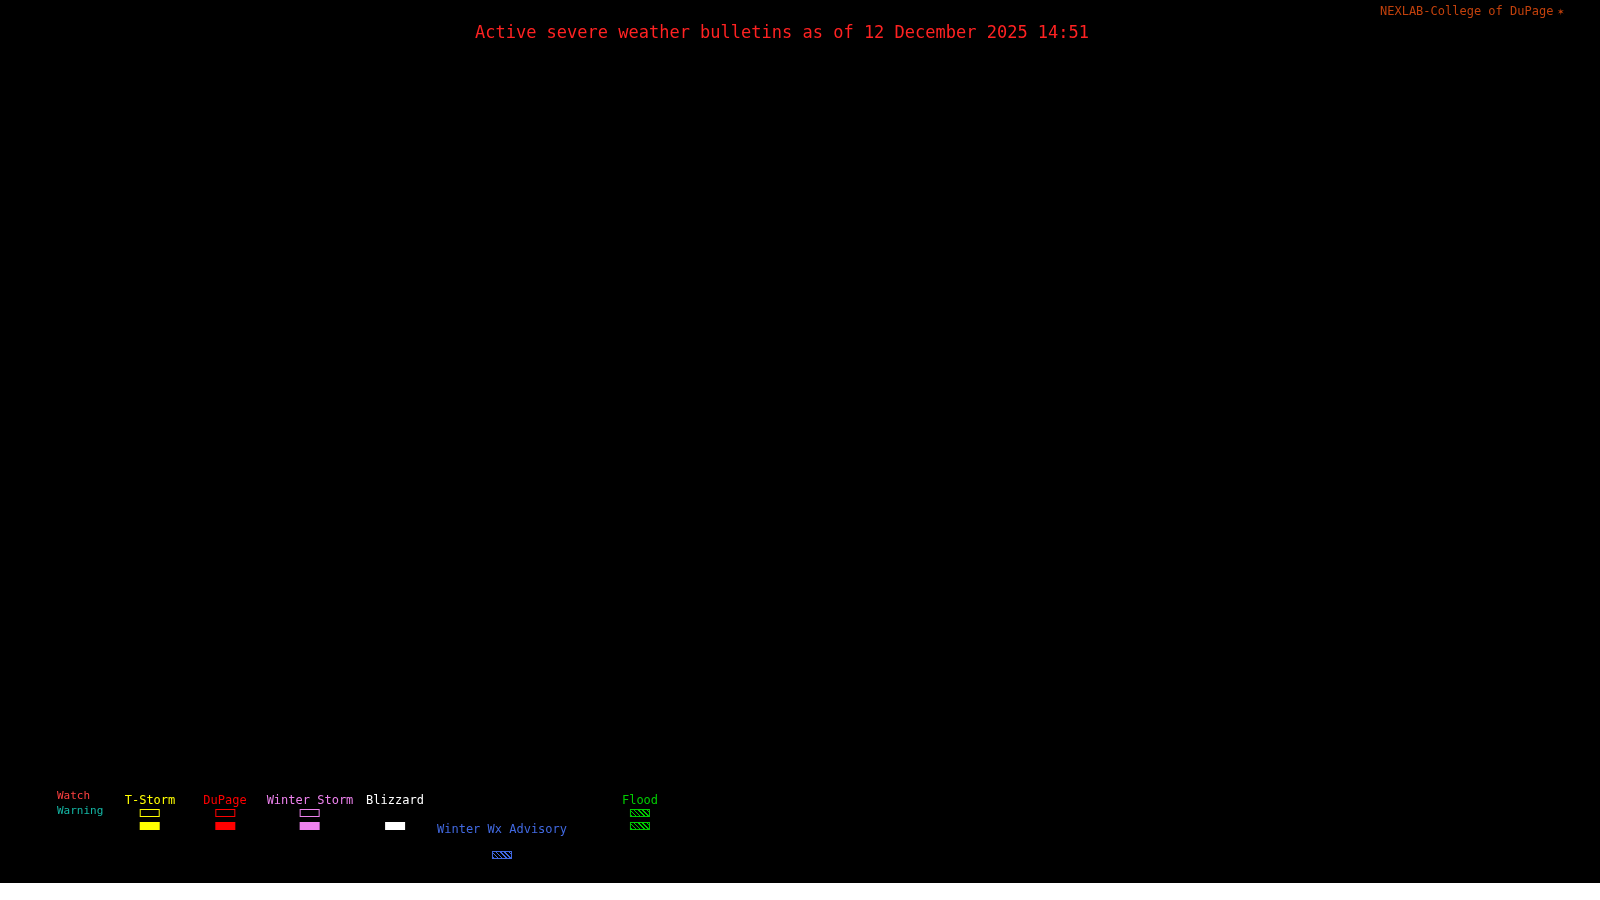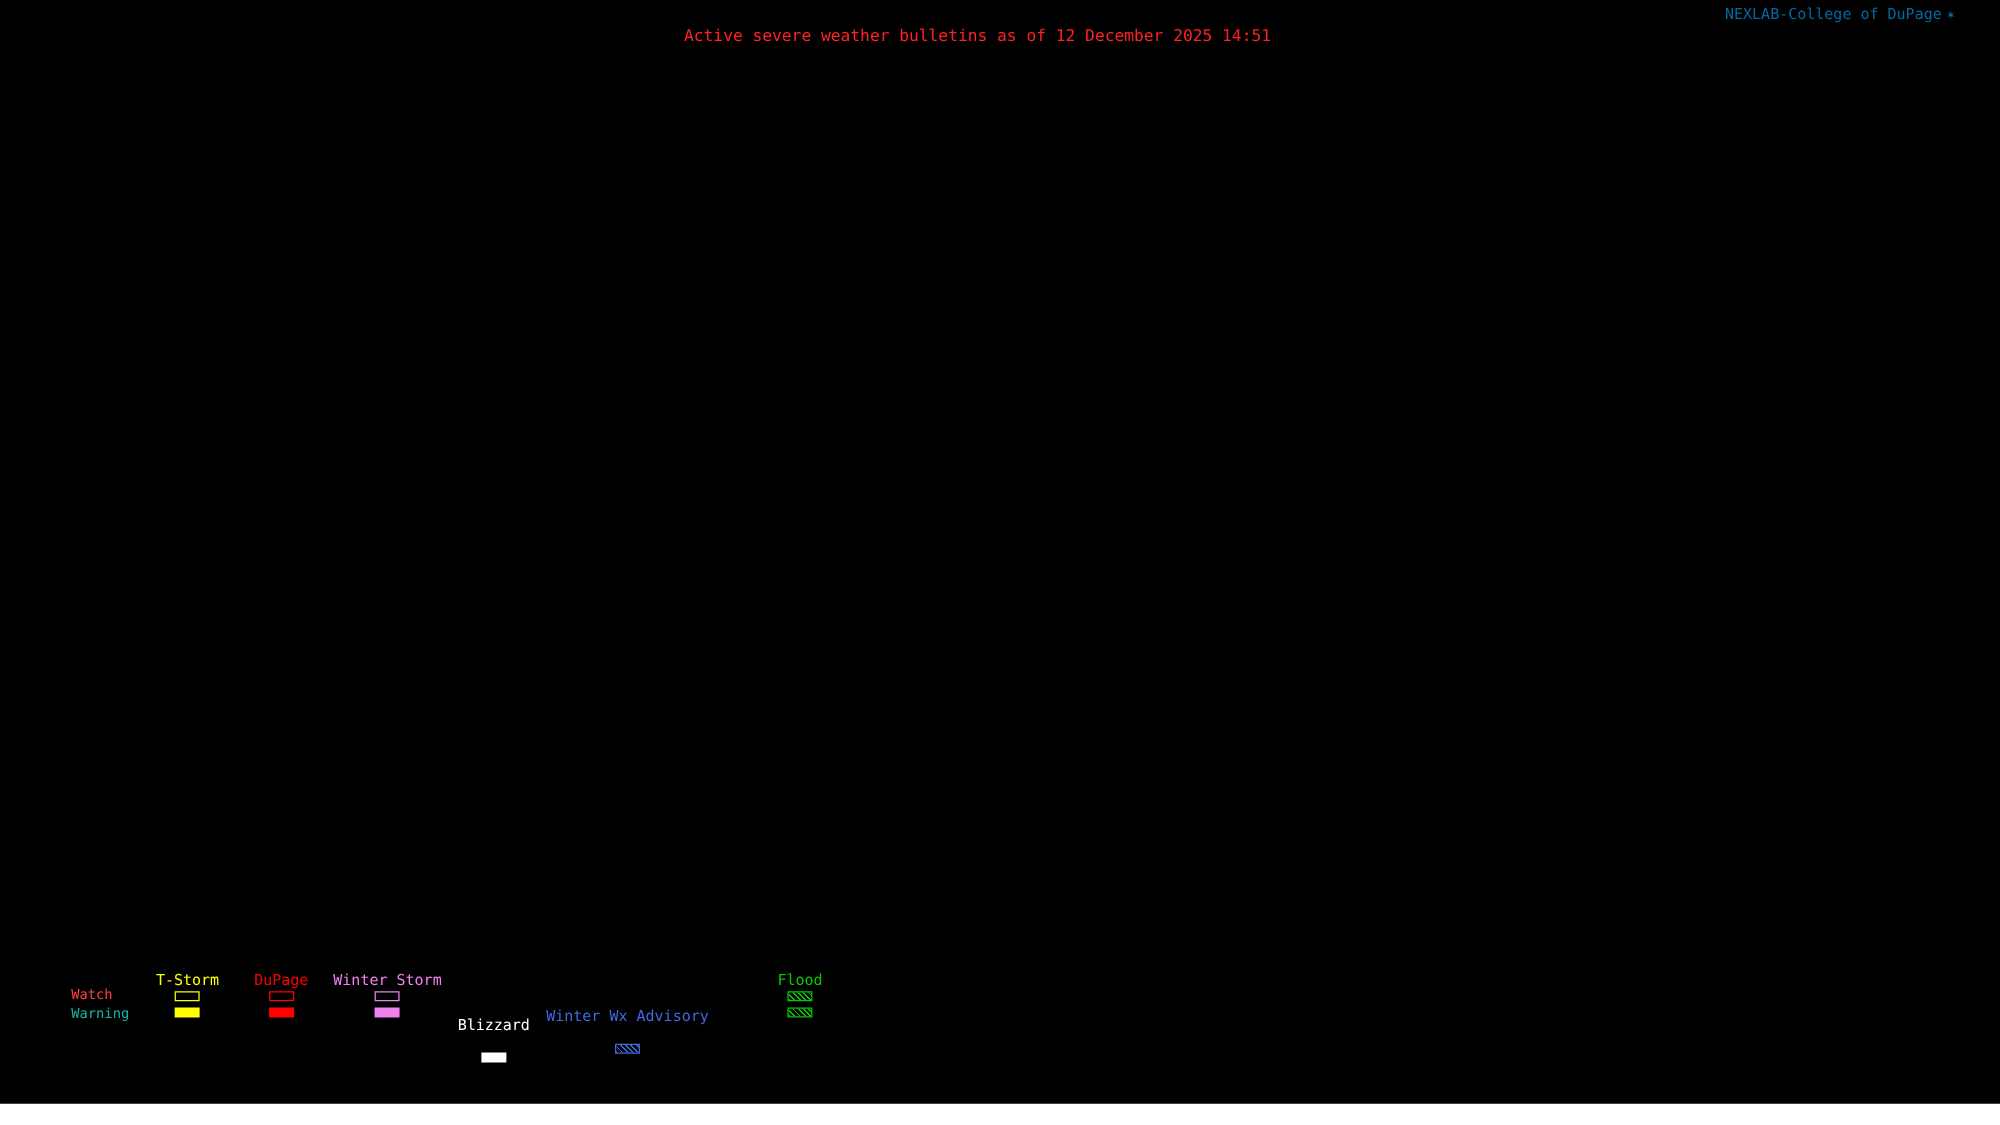--- a/index.html
+++ b/index.html
@@ -8,27 +8,27 @@
 
   .brand {
     position:absolute; top:4px; right:36px;
     font-size:12px; letter-spacing:0;
     display:flex; align-items:center; gap:4px; white-space:nowrap;
   }
   .brand-glyph { font-size:11px; line-height:1; }
 
   .title {
     position:absolute; top:22px; left:782px; transform:translateX(-50%);
-    font-size:13px; white-space:nowrap;
+    font-size:17px; white-space:nowrap;
   }
 
   .row-label { position:absolute; left:57px; font-size:11px; white-space:nowrap;text-align:right; }
 
   .legend-col {
-    position:absolute; top:777px; transform:translateX(-50%); text-align:center;
+    position:absolute; top:793px; transform:translateX(-50%); text-align:center;
   }
   .col-label { font-size:12px; white-space:nowrap; height:14px; line-height:14px; }
   .swatch { width:20px; height:8px; margin-left:auto; margin-right:auto; }
   .sw-watch { margin-top:2px; }
   .sw-warning { margin-top:5px; }
 
   .sw-outline { border:1px solid var(--c); background:transparent; }
   .sw-fill { background:var(--c); }
   .sw-hatch {
     border:1px solid var(--c);
@@ -36,21 +36,21 @@
   }
   .sw-none { visibility:hidden; }
 
   .bottom-strip {
     position:absolute; left:0; top:883px; width:1600px; height:17px; background:#ffffff;
   }
 </style>
 </head>
 <body style="background: rgb(0, 0, 0);">
 
-<div class="brand" style="color: #0369a1;">
+<div class="brand" style="color: #c2410c;">
   <span>NEXLAB-College of DuPage</span>
   <span class="brand-glyph">✶</span>
 </div>
 
 <div class="title" style="color: rgb(255, 34, 34);">Active severe weather bulletins as of 12 December 2025 14:51</div>
 
 <div class="row-label" style="top: 789px; color: rgb(255, 64, 64);">Watch</div>
 <div class="row-label" style="top: 804px; color: #14b8a6;">Warning</div>
 
 <div class="legend-col" style="left: 150px; --c: #ffff00;">
@@ -65,21 +65,21 @@
   <div class="swatch sw-warning sw-fill"></div>
 </div>
 
 <div class="legend-col" style="left: 310px; --c: #ee82ee;">
   <div class="col-label" style="color: rgb(238, 130, 238);">Winter Storm</div>
   <div class="swatch sw-watch sw-outline"></div>
   <div class="swatch sw-warning sw-fill"></div>
 </div>
 
 <div class="legend-col" style="left: 395px; --c: #ffffff;">
-  <div class="col-label" style="color: rgb(255, 255, 255); margin-top: 36px;">Blizzard</div>
+  <div class="col-label" style="color: rgb(255, 255, 255);">Blizzard</div>
   <div class="swatch sw-watch sw-none"></div>
   <div class="swatch sw-warning sw-fill"></div>
 </div>
 
 <div class="legend-col" style="left: 502px; --c: #4169e1;">
   <div class="col-label" style="color: rgb(65, 105, 225); margin-top: 29px;">Winter Wx Advisory</div>
   <div class="swatch sw-watch sw-none"></div>
   <div class="swatch sw-warning sw-hatch"></div>
 </div>
 

